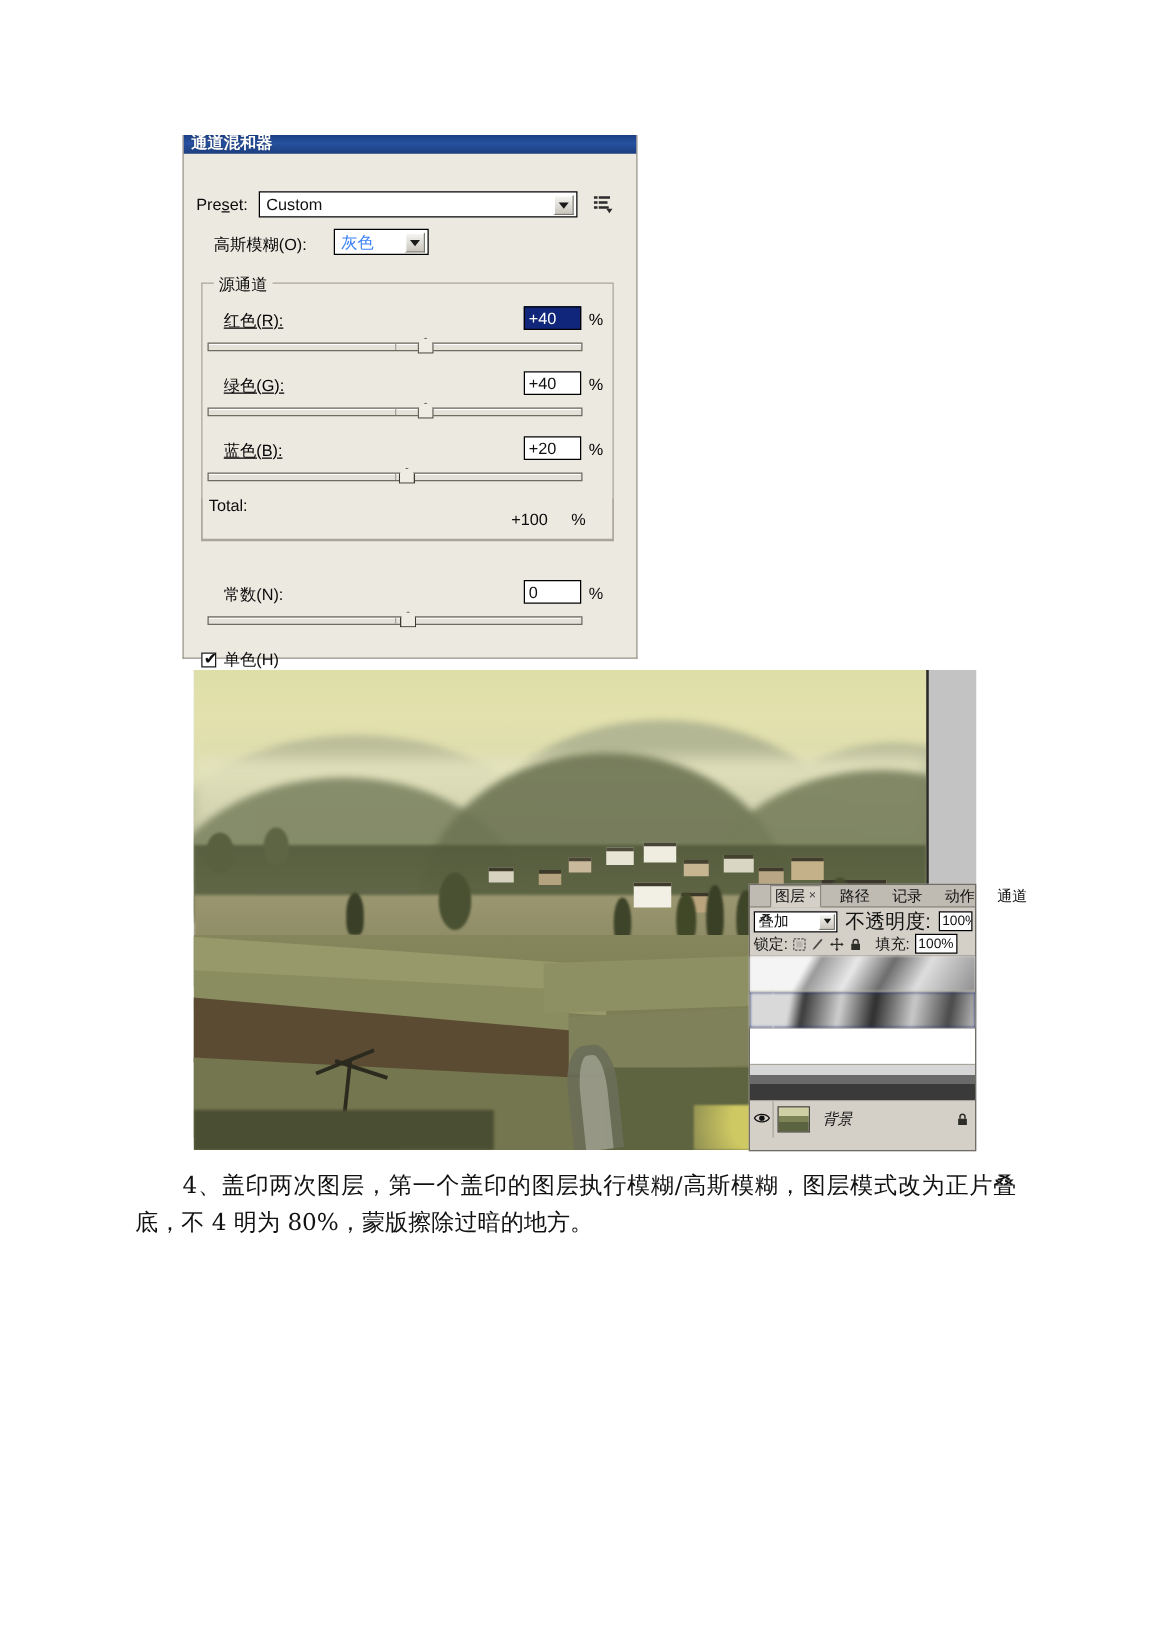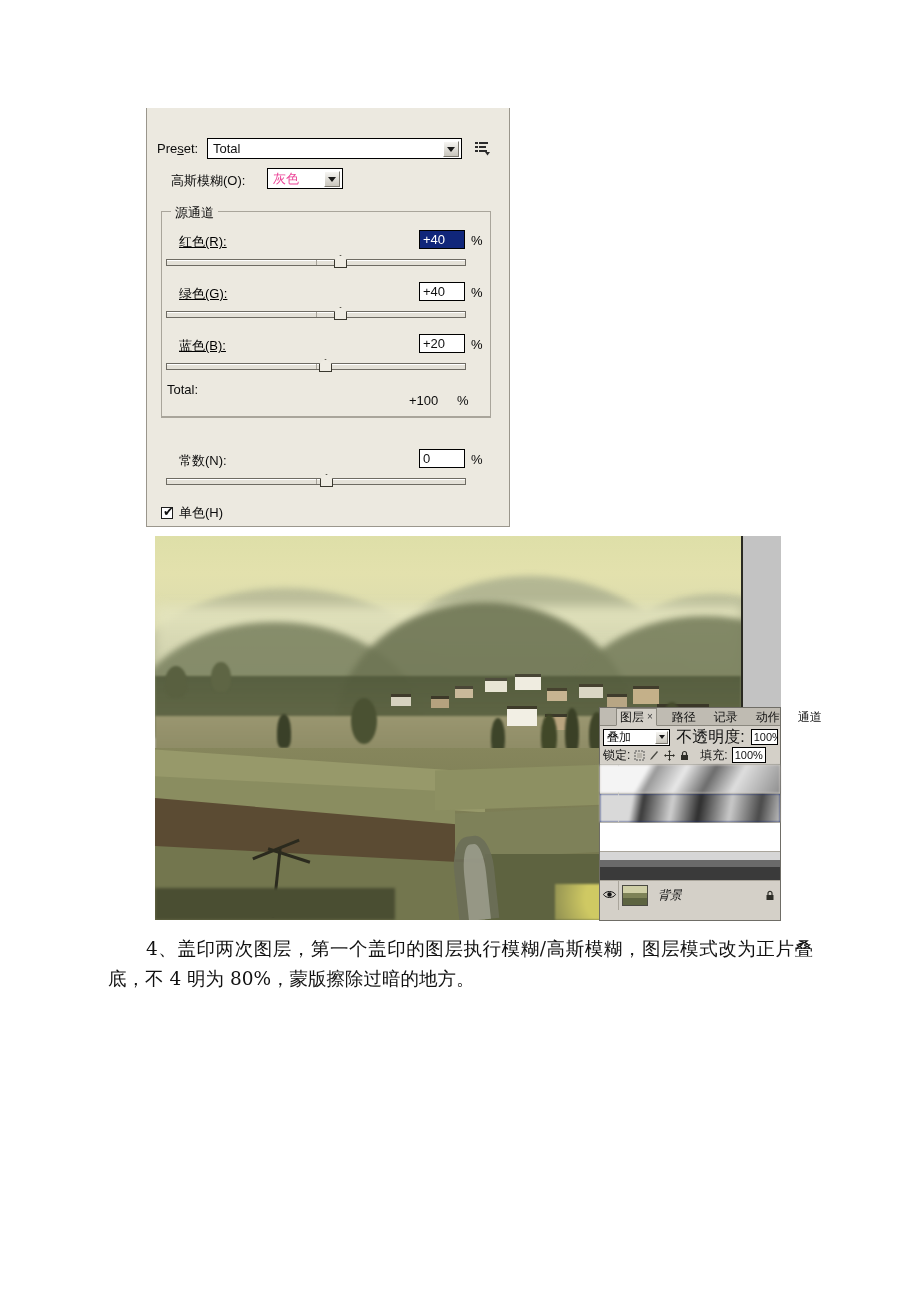--- a/index.html
+++ b/index.html
@@ -63,21 +63,21 @@
   #preset-menu-icon { position:absolute; left:318px; top:3px; width:16px; height:15px; }
 
   
   #output-row { left:24px; top:60px; height:22px; }
   #output-label { position:absolute; left:0; top:4px; }
   #output-combo {
     position:absolute; left:96px; top:0; width:76px; height:21px;
     background:#ffffff; border:1px solid #000;
     display:flex; align-items:center;
   }
-  #output-value { font-size:13px; padding-left:5px; color:#ec4899; }
+  #output-value { font-size:13px; padding-left:5px; color:#3b82f6; }
 
   
   #source-group {
     position:absolute; left:14px; top:103px; width:330px; height:206px;
     border:1px solid #a9a59b;
   }
   #source-legend {
     position:absolute; left:24px; top:96px;
     background:#ece9e0; padding:0 4px; font-size:13px; color:#0b0b0b;
   }
@@ -299,27 +299,30 @@
     font-size:18.5px; line-height:30px; color:#111;
     text-align:justify;
   }
   #caption .indent { display:inline-block; width:38px; }
 </style>
 </head>
 <body>
 
 <div id="channel-mixer-dialog">
 
+  <div class="cm-titlebar">
+    <span class="cm-title-text">通道混和器</span>
+  </div>
 
   <div class="cm-body">
 
     <div class="cm-row" id="preset-row">
       <span class="lbl" id="preset-label">Pre<span class="ul">s</span>et:</span>
       <div id="preset-combo">
-        <span id="preset-value">Total</span>
+        <span id="preset-value">Custom</span>
         <span class="combo-btn">
             <span class="tri-down"></span>
           </span>
       </div>
       <span id="preset-menu-icon">
         <svg width="16" height="15" viewBox="0 0 16 15">
           <rect x="0" y="1" width="3" height="2" fill="#2b2b2b"></rect>
           <rect x="4" y="1" width="9" height="2" fill="#2b2b2b"></rect>
           <rect x="0" y="5" width="3" height="2" fill="#2b2b2b"></rect>
           <rect x="4" y="5" width="7" height="2" fill="#2b2b2b"></rect>

